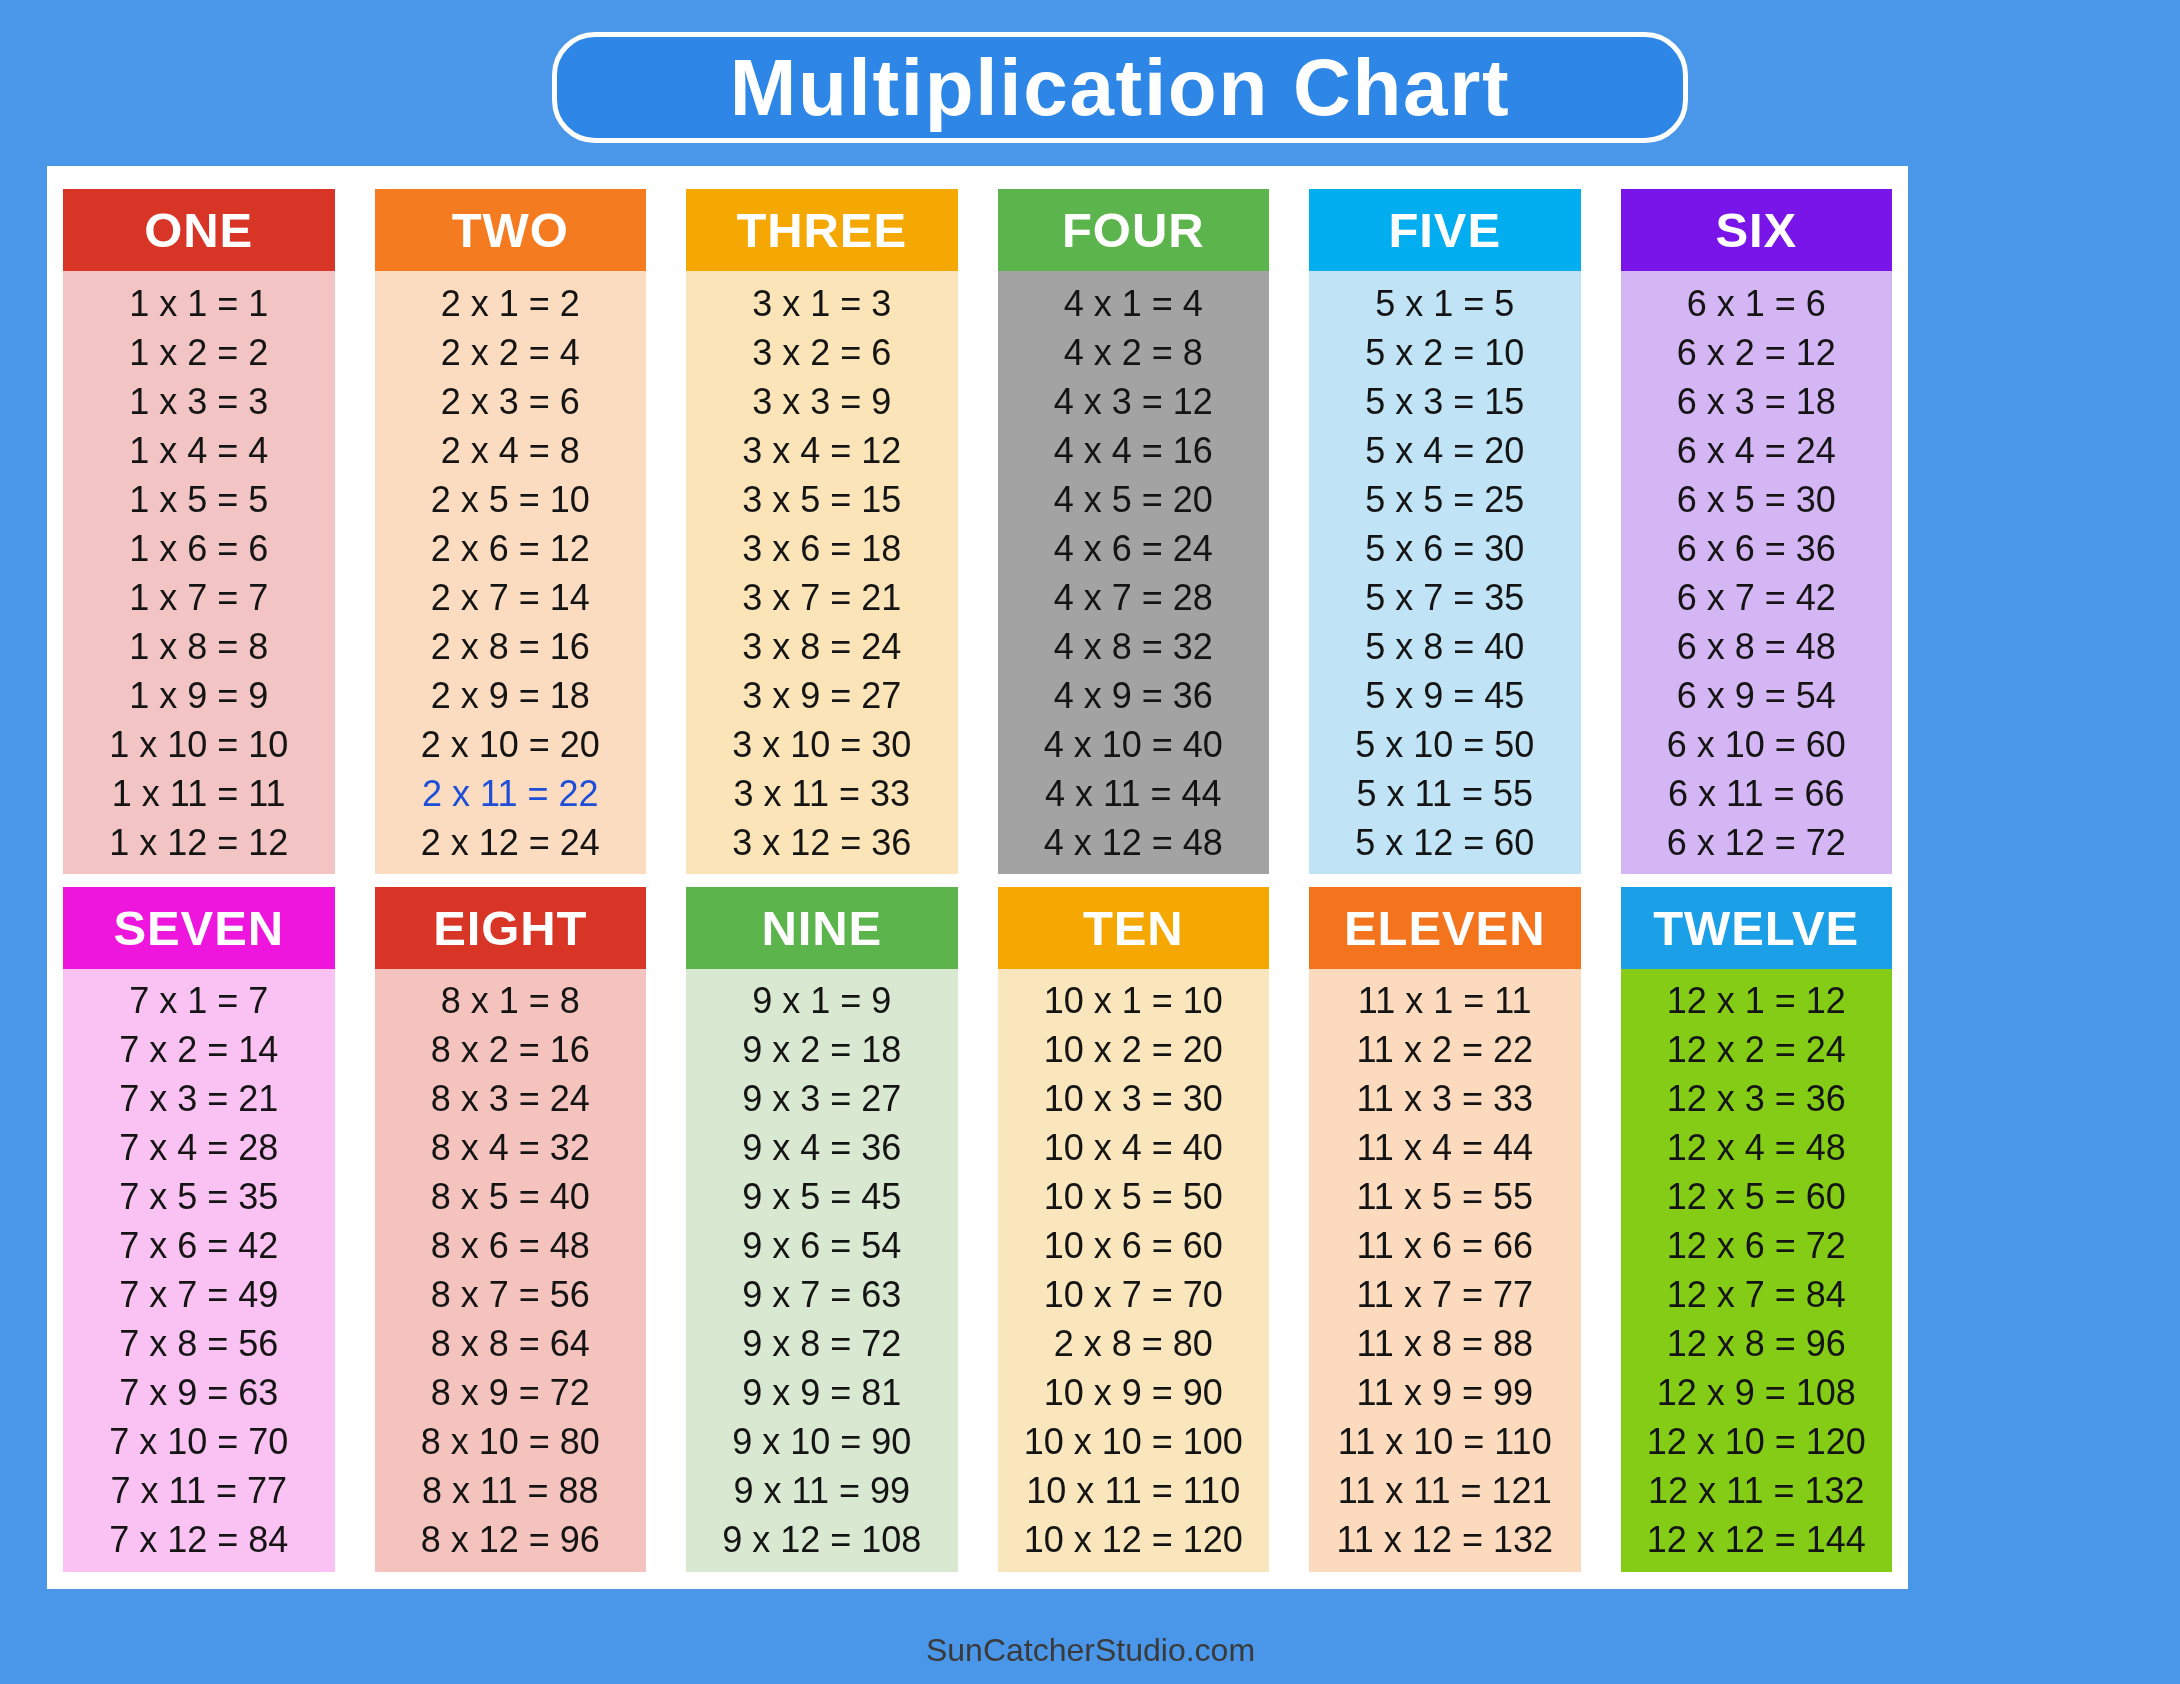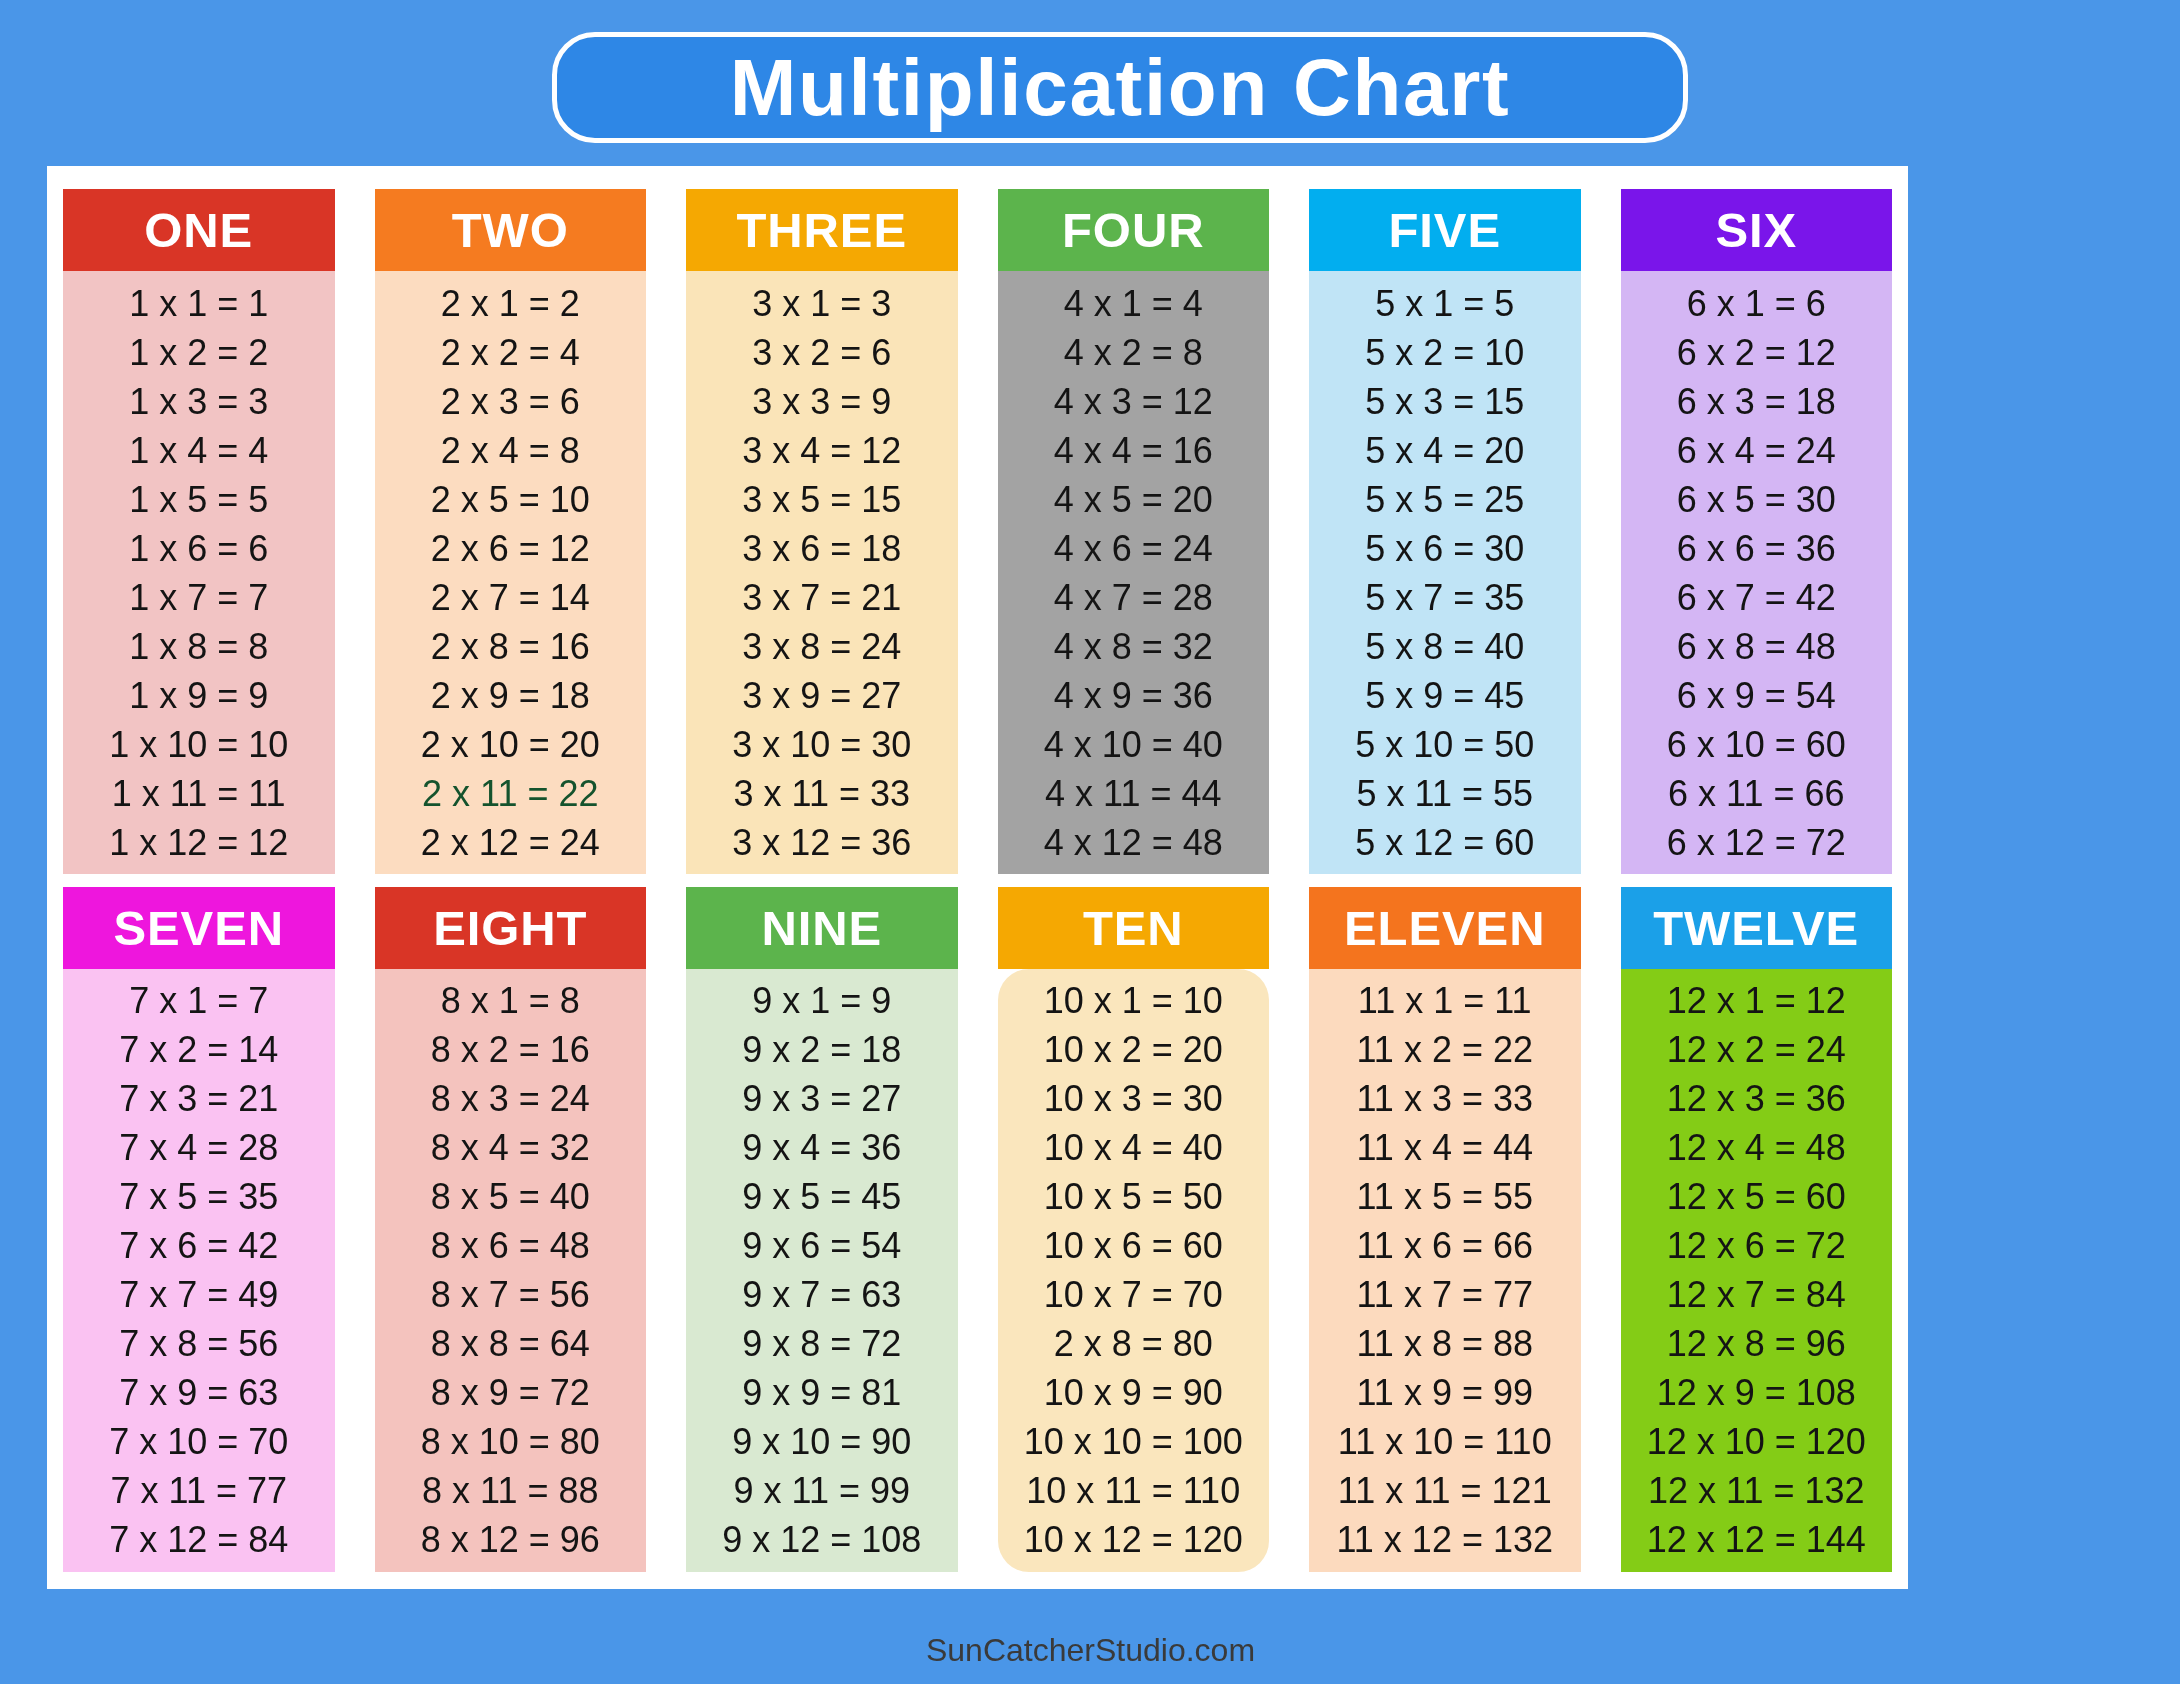--- a/index.html
+++ b/index.html
@@ -124,21 +124,21 @@
           <div class="fact-row" style="color: rgb(20, 20, 20);">2 x 1 = 2</div>
           <div class="fact-row" style="color: rgb(20, 20, 20);">2 x 2 = 4</div>
           <div class="fact-row" style="color: rgb(20, 20, 20);">2 x 3 = 6</div>
           <div class="fact-row" style="color: rgb(20, 20, 20);">2 x 4 = 8</div>
           <div class="fact-row" style="color: rgb(20, 20, 20);">2 x 5 = 10</div>
           <div class="fact-row" style="color: rgb(20, 20, 20);">2 x 6 = 12</div>
           <div class="fact-row" style="color: rgb(20, 20, 20);">2 x 7 = 14</div>
           <div class="fact-row" style="color: rgb(20, 20, 20);">2 x 8 = 16</div>
           <div class="fact-row" style="color: rgb(20, 20, 20);">2 x 9 = 18</div>
           <div class="fact-row" style="color: rgb(20, 20, 20);">2 x 10 = 20</div>
-          <div class="fact-row" style="color: #14532d;">2 x 11 = 22</div>
+          <div class="fact-row" style="color: #1d4ed8;">2 x 11 = 22</div>
           <div class="fact-row" style="color: rgb(20, 20, 20);">2 x 12 = 24</div>
         </div>
   </div>
       <div class="col">
     <div class="col-header" style="background: rgb(245, 168, 2); color: rgb(255, 255, 255);">THREE</div>
     <div class="col-body" style="background: rgb(250, 228, 184);">
           <div class="fact-row" style="color: rgb(20, 20, 20);">3 x 1 = 3</div>
           <div class="fact-row" style="color: rgb(20, 20, 20);">3 x 2 = 6</div>
           <div class="fact-row" style="color: rgb(20, 20, 20);">3 x 3 = 9</div>
           <div class="fact-row" style="color: rgb(20, 20, 20);">3 x 4 = 12</div>
@@ -249,21 +249,21 @@
           <div class="fact-row" style="color: rgb(20, 20, 20);">9 x 7 = 63</div>
           <div class="fact-row" style="color: rgb(20, 20, 20);">9 x 8 = 72</div>
           <div class="fact-row" style="color: rgb(20, 20, 20);">9 x 9 = 81</div>
           <div class="fact-row" style="color: rgb(20, 20, 20);">9 x 10 = 90</div>
           <div class="fact-row" style="color: rgb(20, 20, 20);">9 x 11 = 99</div>
           <div class="fact-row" style="color: rgb(20, 20, 20);">9 x 12 = 108</div>
         </div>
   </div>
       <div class="col">
     <div class="col-header" style="background: rgb(245, 168, 2); color: rgb(255, 255, 255);">TEN</div>
-    <div class="col-body" style="background: rgb(250, 230, 189); border-radius: 31px;">
+    <div class="col-body" style="background: rgb(250, 230, 189);">
           <div class="fact-row" style="color: rgb(20, 20, 20);">10 x 1 = 10</div>
           <div class="fact-row" style="color: rgb(20, 20, 20);">10 x 2 = 20</div>
           <div class="fact-row" style="color: rgb(20, 20, 20);">10 x 3 = 30</div>
           <div class="fact-row" style="color: rgb(20, 20, 20);">10 x 4 = 40</div>
           <div class="fact-row" style="color: rgb(20, 20, 20);">10 x 5 = 50</div>
           <div class="fact-row" style="color: rgb(20, 20, 20);">10 x 6 = 60</div>
           <div class="fact-row" style="color: rgb(20, 20, 20);">10 x 7 = 70</div>
           <div class="fact-row" style="color: rgb(20, 20, 20);">2 x 8 = 80</div>
           <div class="fact-row" style="color: rgb(20, 20, 20);">10 x 9 = 90</div>
           <div class="fact-row" style="color: rgb(20, 20, 20);">10 x 10 = 100</div>

